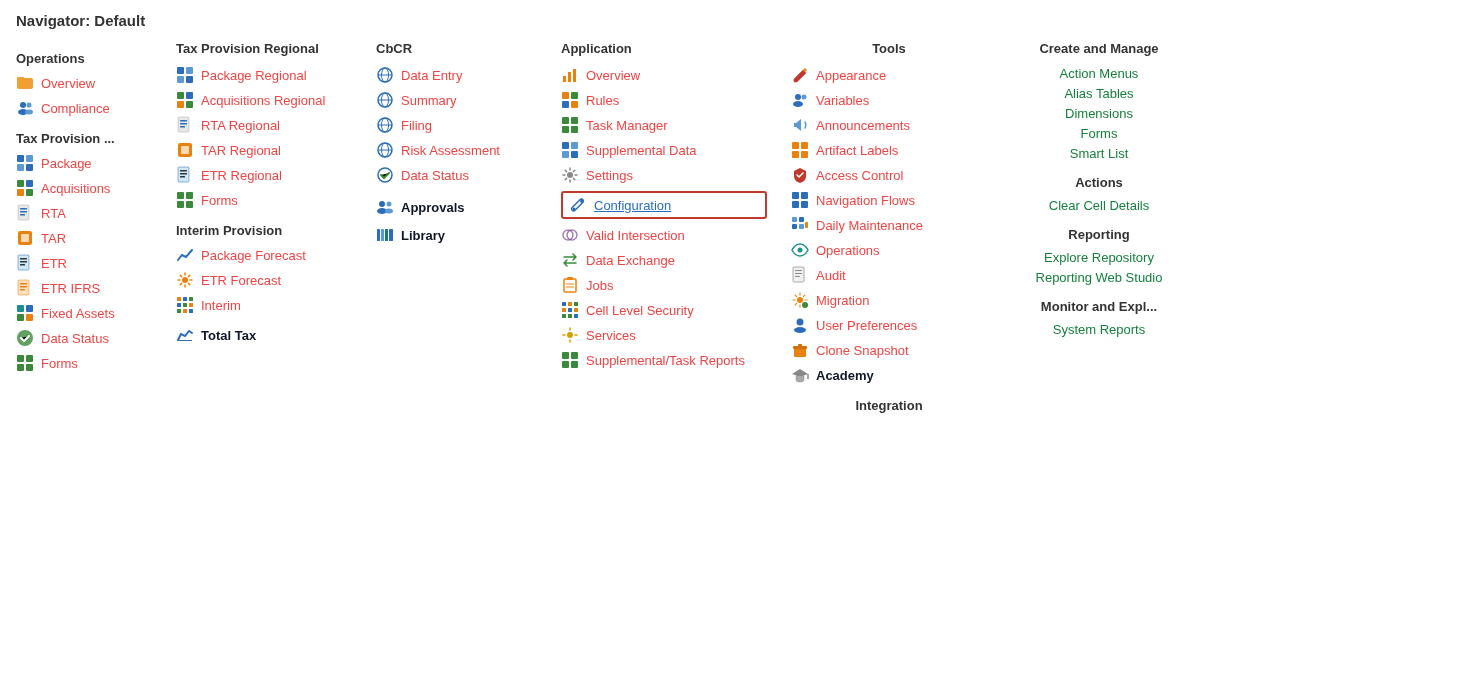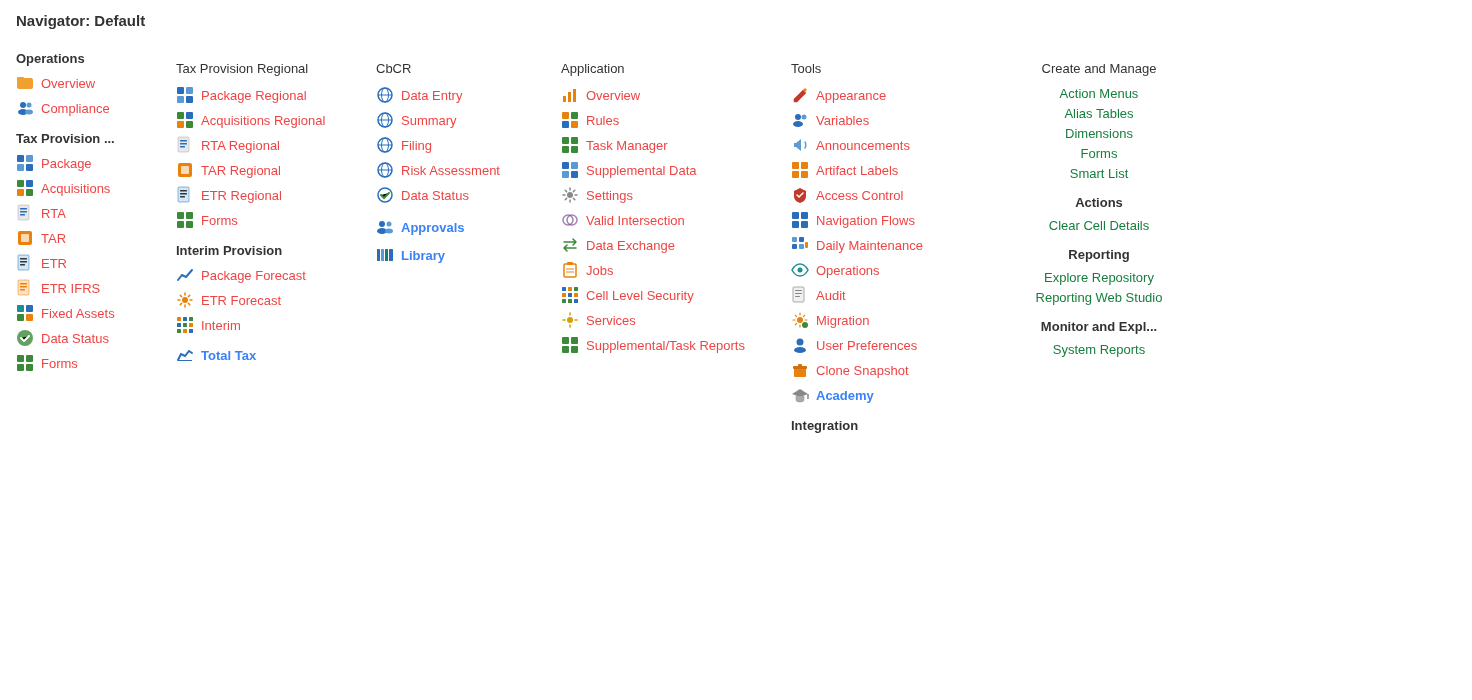--- a/index.html
+++ b/index.html
@@ -45,30 +45,29 @@
     
     .col {
       flex: 0 0 auto;
       padding-right: 24px;
       min-width: 180px;
     }
     .col-operations { min-width: 160px; }
     .col-taxprovision { min-width: 200px; }
     .col-cbcr { min-width: 185px; }
     .col-application { min-width: 230px; }
-    .col-tools { min-width: 220px; }
+    .col-tools { min-width: 220px; text-align: center; }
     .col-createmanage { min-width: 200px; text-align: center; }
 
     .col-header {
       font-size: 13px;
-      font-weight: normal;
+      font-weight: bold;
       color: #333;
       margin-bottom: 10px;
       padding-top: 4px;
-      margin-top: 20px;
     }
     .section-header {
       font-size: 13px;
       font-weight: bold;
       color: #333;
       margin-top: 14px;
       margin-bottom: 8px;
     }
 
     .nav-item {
@@ -85,21 +84,21 @@
       width: 18px;
       height: 18px;
       flex-shrink: 0;
       display: flex;
       align-items: center;
       justify-content: center;
       font-size: 14px;
     }
     .nav-item-bold {
       font-weight: bold;
-      color: #3b82f6;
+      color: #0f172a;
     }
     .nav-item-plain {
       color: #15803d;
       margin-bottom: 5px;
       cursor: pointer;
       font-size: 13px;
     }
 
     
     .config-item {
@@ -486,20 +485,30 @@
     <div class="nav-item">
       <span class="icon">
         <svg width="18" height="18" viewBox="0 0 18 18">
           <circle cx="9" cy="9" r="3" fill="#888"></circle>
           <path d="M9 2v2M9 14v2M2 9h2M14 9h2M4.2 4.2l1.4 1.4M12.4 12.4l1.4 1.4M4.2 13.8l1.4-1.4M12.4 5.6l1.4-1.4" stroke="#888" stroke-width="1.5" stroke-linecap="round"></path>
         </svg>
       </span>
       <span>Settings</span>
     </div>
 
+    <div class="config-item">
+      <span class="icon">
+        <svg width="18" height="18" viewBox="0 0 18 18">
+          <path d="M13 3a3 3 0 0 1 0 4.24l-7 7a2 2 0 1 1-2.83-2.83l7-7A3 3 0 0 1 13 3z" fill="none" stroke="#2a6ebb" stroke-width="1.5"></path>
+          <circle cx="13" cy="5" r="2" fill="#2a6ebb"></circle>
+          <circle cx="5" cy="13" r="1.5" fill="#2a6ebb"></circle>
+        </svg>
+      </span>
+      <span style="text-decoration:underline;">Configuration</span>
+    </div>
 
     <div class="nav-item">
       <span class="icon">
         <svg width="18" height="18" viewBox="0 0 18 18">
           <circle cx="7" cy="9" r="5" fill="none" stroke="#7b4d99" stroke-width="1.5" opacity="0.7"></circle>
           <circle cx="11" cy="9" r="5" fill="none" stroke="#7b4d99" stroke-width="1.5" opacity="0.7"></circle>
         </svg>
       </span>
       <span>Valid Intersection</span>
     </div>

